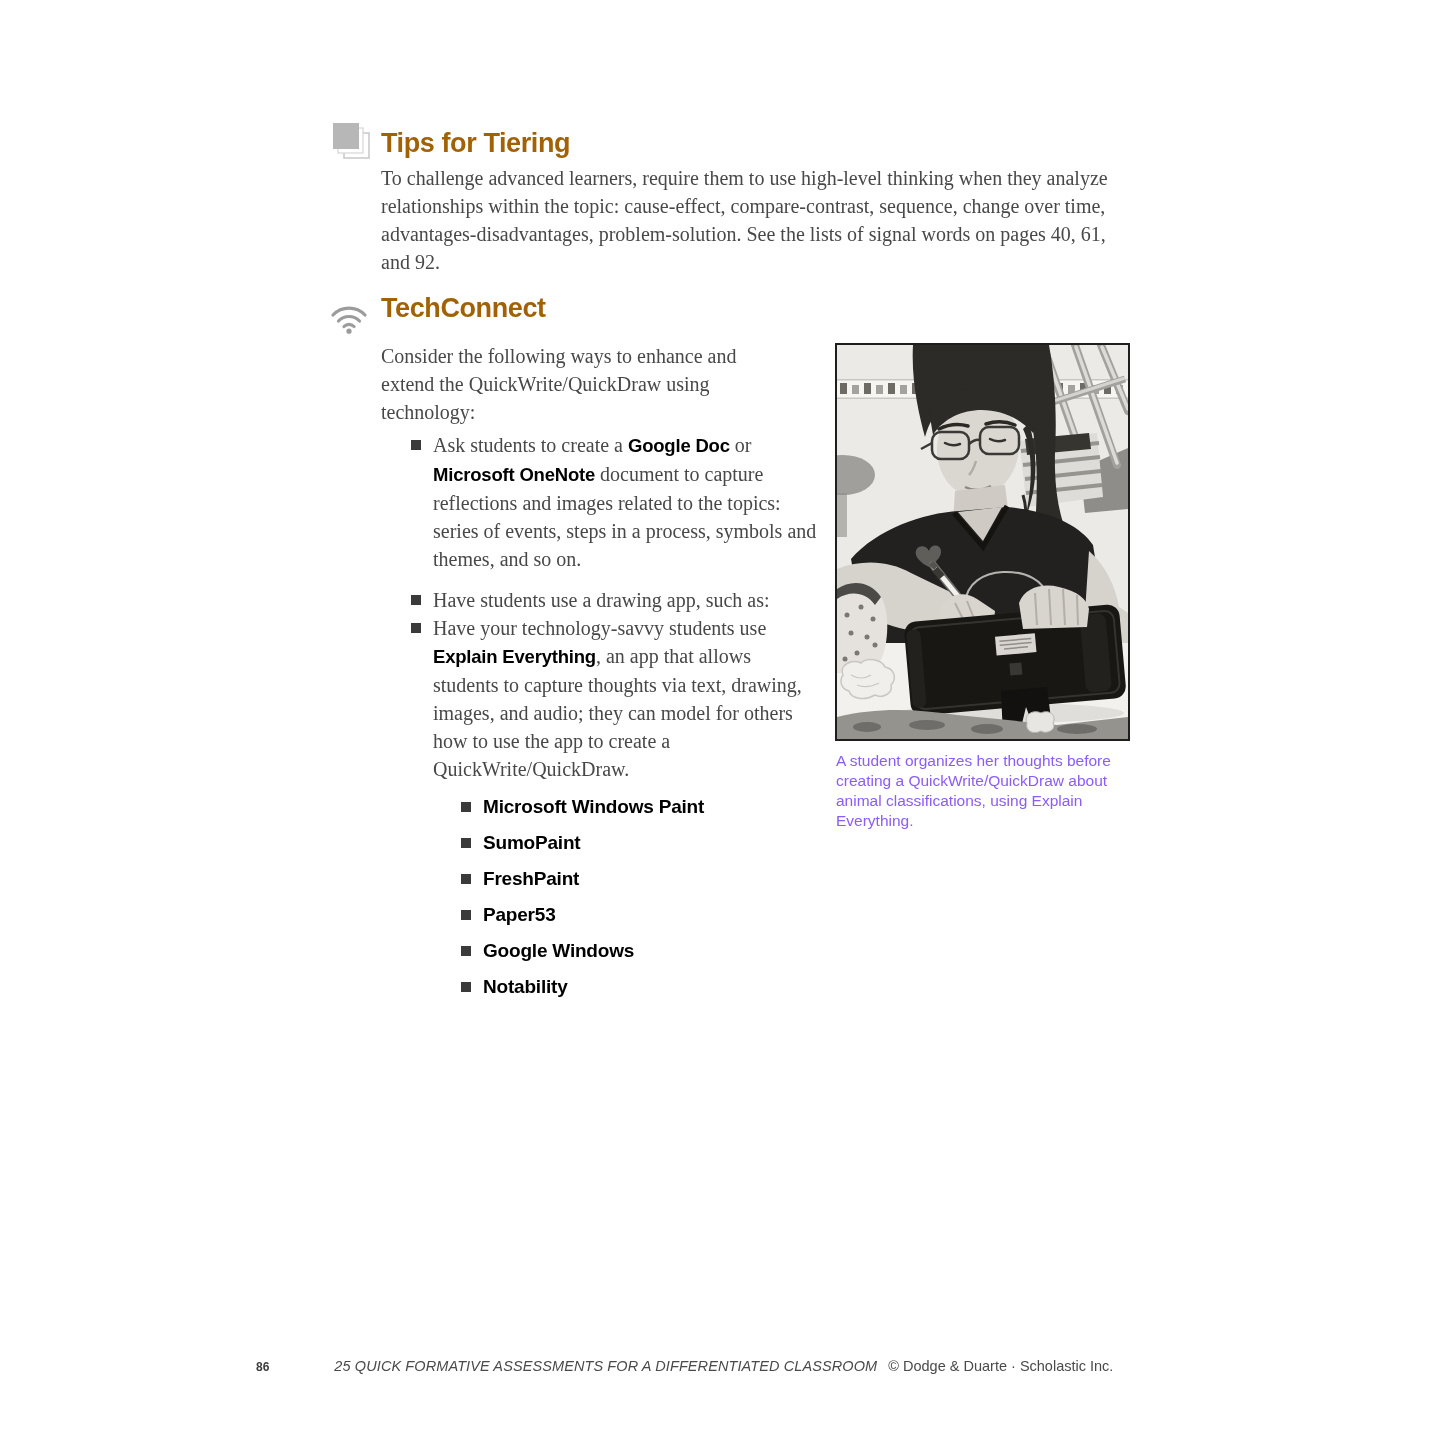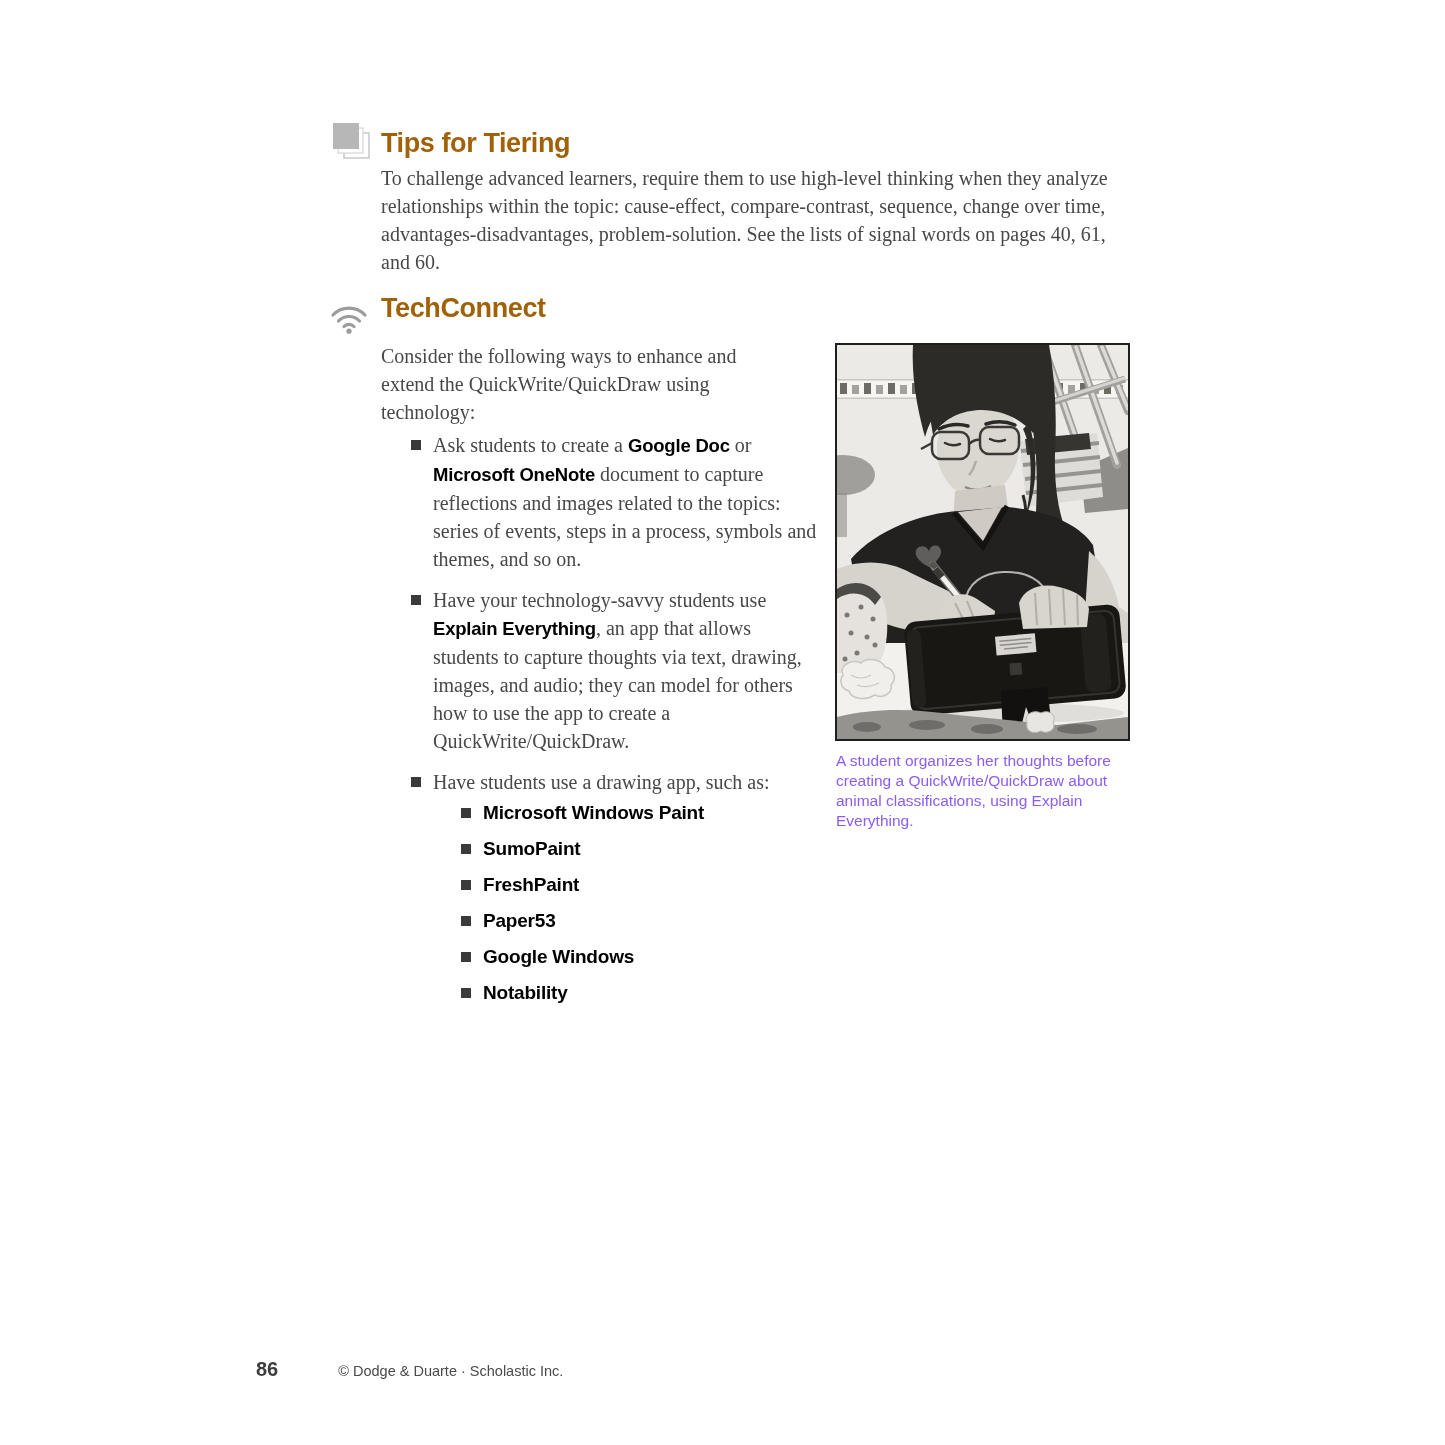--- a/index.html
+++ b/index.html
@@ -33,63 +33,63 @@
   }
   .caption{
     left:836px;top:751px;width:314px;
     font-family:"Liberation Sans", sans-serif;
     font-size:15.5px;line-height:20px;color:#8b5cf6;
   }
   .footer{
     left:256px;top:1358px;display:flex;align-items:baseline;
     font-family:"Liberation Sans", sans-serif;color:#4a4a4a;white-space:nowrap;
   }
-  .footer .page-num{font-weight:700;font-size:20px;color:#3d3d3d;margin-right:49px;}
+  .footer .page-num{font-weight:700;font-size:12px;color:#3d3d3d;margin-right:65px;}
   .footer .book-title{font-style:italic;font-size:14.5px;letter-spacing:0.1px;}
   .footer .credit{font-size:14.5px;margin-left:11px;}
   .heading-icon{line-height:0;}
 </style>
 </head>
 <body>
 
 <div class="abs heading-icon" style="left:331px;top:121px;">
   <svg width="42" height="42" viewBox="0 0 42 42">
     <rect x="13" y="12" width="25" height="25" fill="#ffffff" stroke="#c7c7c7" stroke-width="1.5"></rect>
     <rect x="7" y="7" width="25" height="25" fill="#ffffff" stroke="#d6d6d6" stroke-width="1.2"></rect>
     <rect x="2" y="2" width="26" height="26" fill="#b7b7b7"></rect>
   </svg>
 </div>
 <h2 class="abs" style="left:381px;top:127px;">Tips for Tiering</h2>
-<p class="abs body-text" style="left:381px;top:164px;width:742px;margin:0;">To challenge advanced learners, require them to use high-level thinking when they analyze relationships within the topic: cause-effect, compare-contrast, sequence, change over time, advantages-disadvantages, problem-solution. See the lists of signal words on pages 40, 61, and 60.</p>
+<p class="abs body-text" style="left:381px;top:164px;width:742px;margin:0;">To challenge advanced learners, require them to use high-level thinking when they analyze relationships within the topic: cause-effect, compare-contrast, sequence, change over time, advantages-disadvantages, problem-solution. See the lists of signal words on pages 40, 61, and 92.</p>
 
 <div class="abs heading-icon" style="left:329px;top:301px;">
   <svg width="40" height="34" viewBox="0 0 40 34">
     <g fill="none" stroke="#9c9c9c" stroke-width="3.2" stroke-linecap="round">
       <path d="M4,14 A22,22 0 0 1 36,14"></path>
       <path d="M9.5,20 A14.5,14.5 0 0 1 30.5,20"></path>
       <path d="M15,25.5 A7,7 0 0 1 25,25.5"></path>
     </g>
     <circle cx="20" cy="30.2" r="2.6" fill="#9c9c9c"></circle>
   </svg>
 </div>
 <h2 class="abs" style="left:381px;top:292px;">TechConnect</h2>
 <p class="abs body-text" style="left:381px;top:342px;width:400px;margin:0;">Consider the following ways to enhance and extend the QuickWrite/QuickDraw using technology:</p>
 
 <div class="abs" style="left:411px;top:431px;width:420px;">
   <div class="bullet-item">
     <span class="bullet-marker"></span>
     <div class="bullet-text body-text"><span>Ask students to create a </span><span class="sans-bold">Google Doc</span><span> or </span><span class="sans-bold">Microsoft OneNote</span><span> document to capture reflections and images related to the topics: series of events, steps in a process, symbols and themes, and so on.</span></div>
   </div>
+  <div class="bullet-item" style="margin-bottom:0;">
+    <span class="bullet-marker"></span>
+    <div class="bullet-text body-text"><span>Have students use a drawing app, such as:</span></div>
+  </div>
   <div class="bullet-item">
     <span class="bullet-marker"></span>
     <div class="bullet-text body-text"><span>Have your technology-savvy students use </span><span class="sans-bold">Explain Everything</span><span>, an app that allows students to capture thoughts via text, drawing, images, and audio; they can model for others how to use the app to create a QuickWrite/QuickDraw.</span></div>
-  </div>
-  <div class="bullet-item" style="margin-bottom:0;">
-    <span class="bullet-marker"></span>
-    <div class="bullet-text body-text"><span>Have students use a drawing app, such as:</span></div>
   </div>
   <div class="app-list">
     <div class="app-item">
       <span class="bullet-marker"></span>
       <span class="sans-bold app-label">Microsoft Windows Paint</span>
     </div>
     <div class="app-item">
       <span class="bullet-marker"></span>
       <span class="sans-bold app-label">SumoPaint</span>
     </div>
@@ -276,14 +276,15 @@
       <ellipse cx="150" cy="384" rx="16" ry="5"></ellipse>
         <ellipse cx="240" cy="384" rx="20" ry="5"></ellipse>
     </g>
     <path d="M190,378 C186,370 196,364 204,368 C212,364 220,370 216,378 C220,384 210,390 204,386 C196,390 188,386 190,378 Z" fill="#e8e6e2" stroke="#b5b3ae" stroke-width="1"></path>
   </svg>
 </figure>
 <div class="abs caption">A student organizes her thoughts before creating a QuickWrite/QuickDraw about animal classifications, using Explain Everything.</div>
 
 <div class="abs footer">
   <span class="page-num">86</span>
+  <span class="book-title">25 QUICK FORMATIVE ASSESSMENTS FOR A DIFFERENTIATED CLASSROOM</span>
   <span class="credit">© Dodge &amp; Duarte · Scholastic Inc.</span>
 </div>
 
 </body></html>

